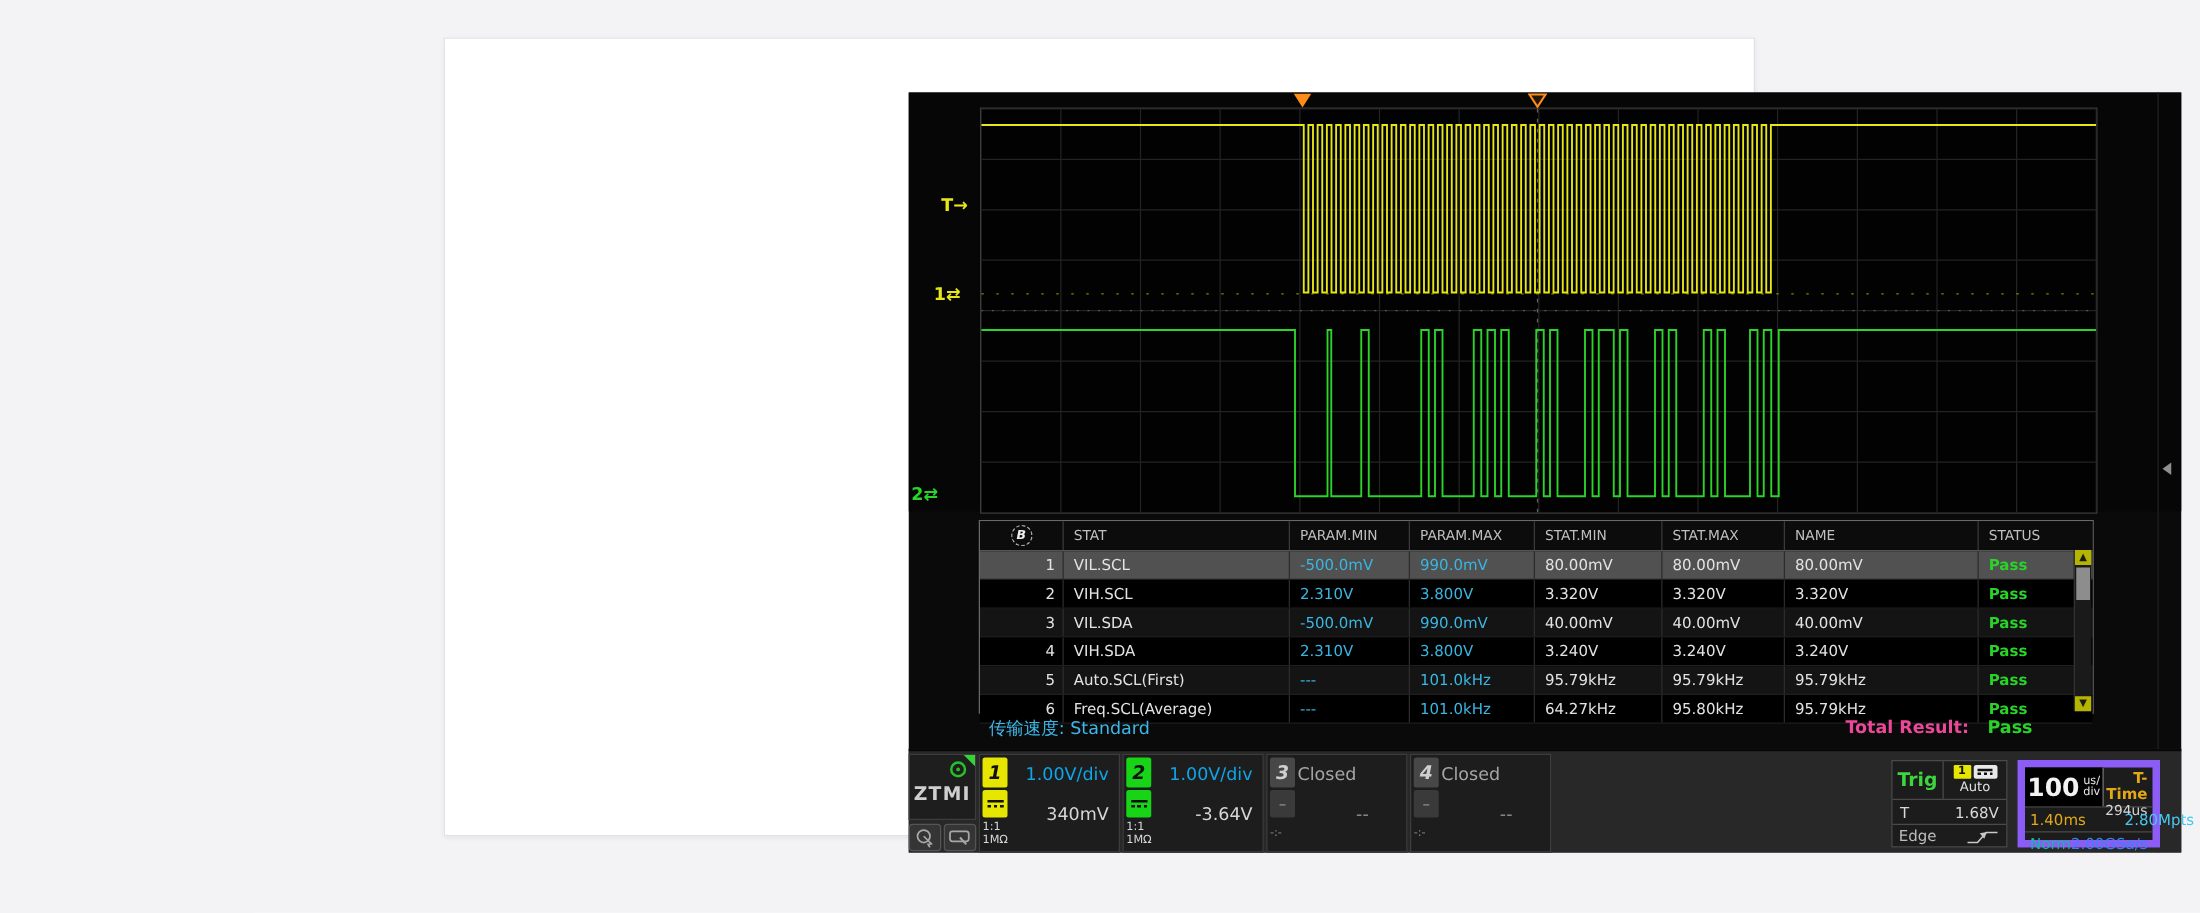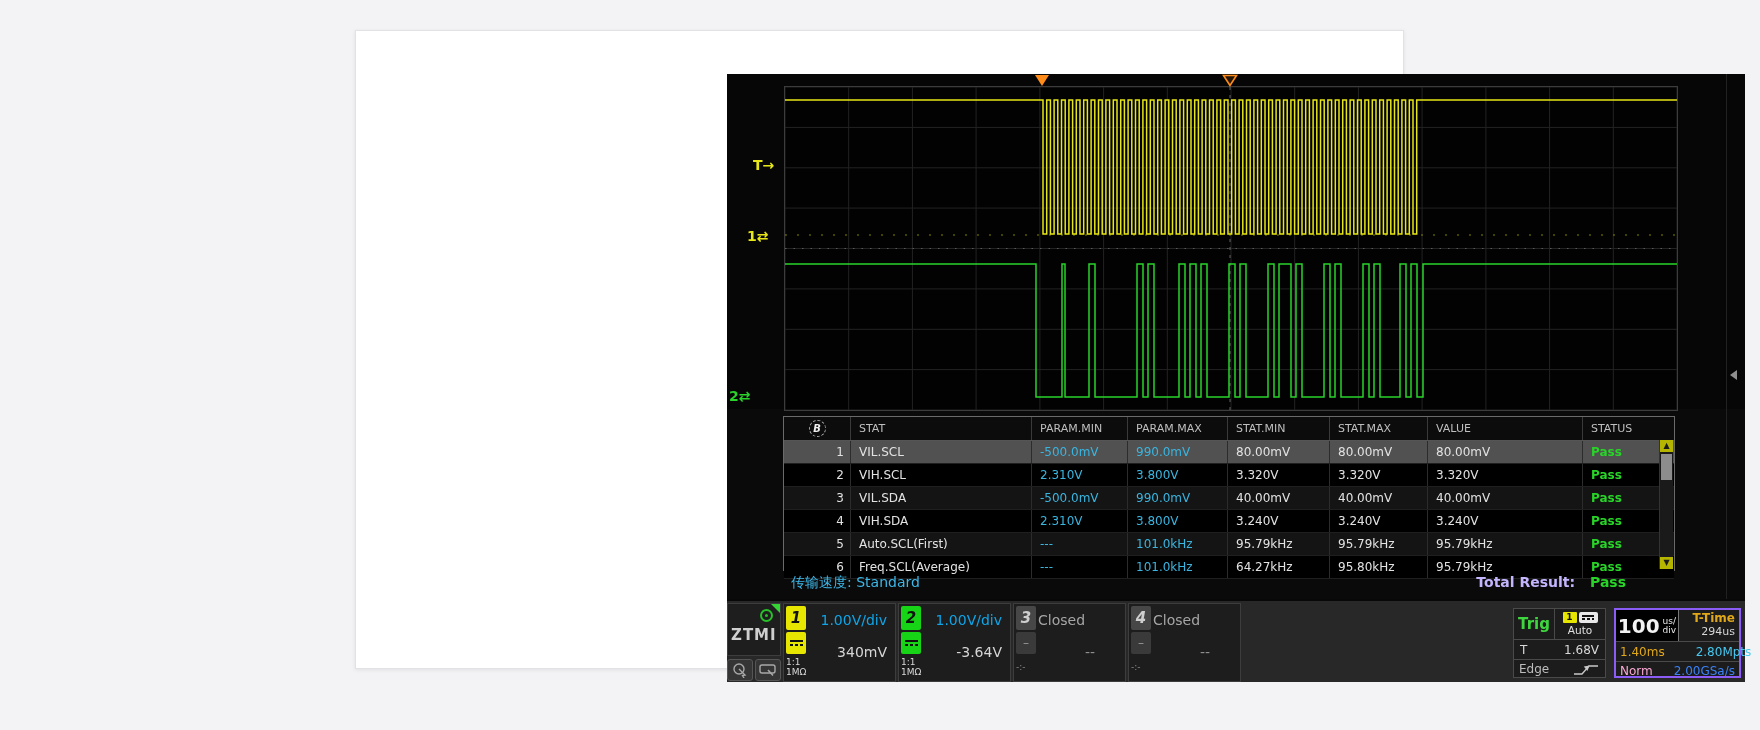--- a/index.html
+++ b/index.html
@@ -47,21 +47,21 @@
   .rows{position:relative;}
   .scrollbar{position:absolute;right:1px;top:23px;bottom:1px;width:13px;background:#1a1a1a;border-left:1px solid #333;}
   .sb-btn{position:absolute;left:0;width:13px;height:12px;background:#b5b500;color:#1a1a1a;
     font-size:8px;line-height:12px;text-align:center;cursor:pointer;}
   .sb-up{top:0;}.sb-down{bottom:0;}
   .sb-thumb{position:absolute;left:1px;top:14px;width:11px;height:26px;background:#8d8d8d;cursor:grab;}
 
   
   .speed{position:absolute;left:64px;top:500px;font-size:14px;color:#3cb7e8;}
   .total{position:absolute;right:119px;top:500px;font-size:14px;font-weight:600;}
-  .total .lbl{color:#c4b5fd;}
+  .total .lbl{color:#ec4899;}
   .total .val{color:#28d428;margin-left:10px;}
 
   
   .bottom-bar{position:absolute;left:0;top:525px;width:1018px;height:83px;background:#282828;border-top:2px solid #080808;box-sizing:border-box;}
   .logo-block{position:absolute;left:0;top:2px;width:54px;height:53px;background:#1e1e1e;border:1px solid #3d3d3d;box-sizing:border-box;}
   .logo-text{position:absolute;left:3px;top:22px;font-size:15px;font-weight:bold;color:#cfcfcf;letter-spacing:1px;}
   .logo-ring{position:absolute;right:7px;top:5px;width:9px;height:9px;border:2px solid #28c028;border-radius:50%;}
   .logo-ring::after{content:"";position:absolute;left:3px;top:3px;width:3px;height:3px;background:#28c028;border-radius:50%;}
   .logo-corner{position:absolute;top:0;right:0;width:0;height:0;border-top:9px solid #35d435;border-left:9px solid transparent;}
   .mini-btn{position:absolute;top:58px;width:26px;height:22px;background:#353535;border:1px solid #555;border-radius:3px;box-sizing:border-box;cursor:pointer;}
@@ -96,34 +96,34 @@
   .tp-src{flex:1;display:flex;flex-direction:column;align-items:center;justify-content:center;}
   .tp-badges{display:flex;gap:2px;align-items:center;}
   .tp-ch{width:14px;height:11px;background:#e6e600;color:#111;font-weight:bold;font-size:9px;
     text-align:center;line-height:11px;border-radius:1px;}
   .tp-coup{width:19px;height:11px;background:#e8e8e8;border-radius:2px;display:flex;flex-direction:column;justify-content:center;}
   .tp-coup .dc-solid,.tp-coup .dc-dash{width:12px;height:1.5px;margin:0.8px auto;}
   .tp-mode{font-size:10.5px;color:#e0e0e0;margin-top:1px;}
   .tp-r2{height:19px;border-bottom:1px solid #4a4a4a;display:flex;justify-content:space-between;align-items:center;padding:0 6px;}
   .tp-r3{height:18px;display:flex;justify-content:space-between;align-items:center;padding:0 5px;color:#bdbdbd;}
 
-  .horiz-panel{position:absolute;left:887px;top:7px;width:127px;height:70px;background:#1c1c1c;
-    border:2px solid #8b5cf6;box-sizing:border-box;font-size:12px;}
+  .horiz-panel{position:absolute;left:887px;top:7px;width:114px;height:70px;background:#1c1c1c;
+    border:6px solid #8b5cf6;box-sizing:border-box;font-size:12px;}
   .hp-r1{height:31px;border-bottom:1px solid #4a4a4a;display:flex;}
   .hp-scale{width:62px;background:#000;border-right:1px solid #777;display:flex;align-items:center;justify-content:center;}
   .hp-100{font-size:20px;font-weight:bold;color:#f2f2f2;}
   .hp-unit{margin-left:3px;font-size:9px;line-height:9px;color:#e8e8e8;}
   .hp-ttime{flex:1;text-align:right;padding:2px 4px 0 0;}
   .hp-ttime .l1{font-size:12px;font-weight:bold;color:#e2a818;line-height:13px;}
   .hp-ttime .l2{font-size:11px;color:#d6d6d6;line-height:13px;}
   .hp-r2{height:19px;border-bottom:1px solid #4a4a4a;display:flex;justify-content:space-between;align-items:center;padding:0 4px;}
   .hp-r2 .amber{color:#e2a818;}
   .hp-r2 .cyanv{color:#46c8f0;margin-left:31px;}
   .hp-r3{height:18px;display:flex;justify-content:space-between;align-items:center;padding:0 4px;}
-  .hp-r3 .mode{color:#f9a8d4;}
+  .hp-r3 .mode{color:#14b8a6;}
   .hp-r3 .rate{color:#3b82f6;}
 </style>
 </head>
 <body>
 
 <div class="page">
  <div class="card">
   <div class="scope">
 
     <div class="wave-area">
@@ -175,21 +175,21 @@
     <div class="meas-table">
       <div class="thead">
         <div class="th th-icon">
           <span class="bus-badge">B</span>
         </div>
         <div class="th">STAT</div>
         <div class="th">PARAM.MIN</div>
         <div class="th">PARAM.MAX</div>
         <div class="th">STAT.MIN</div>
         <div class="th">STAT.MAX</div>
-        <div class="th">VALUE</div>
+        <div class="th">NAME</div>
         <div class="th">STATUS</div>
       </div>
       <div class="rows">
         <div class="tr sel">
           <div class="td idx">1</div>
           <div class="td">VIL.SCL</div>
           <div class="td cyan">-500.0mV</div>
           <div class="td cyan">990.0mV</div>
           <div class="td">80.00mV</div>
           <div class="td">80.00mV</div>

